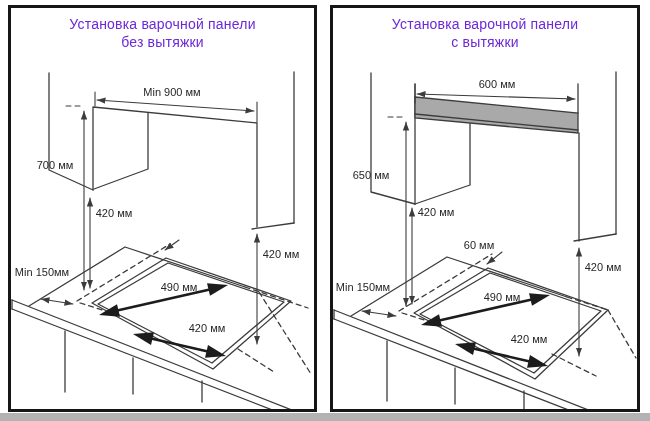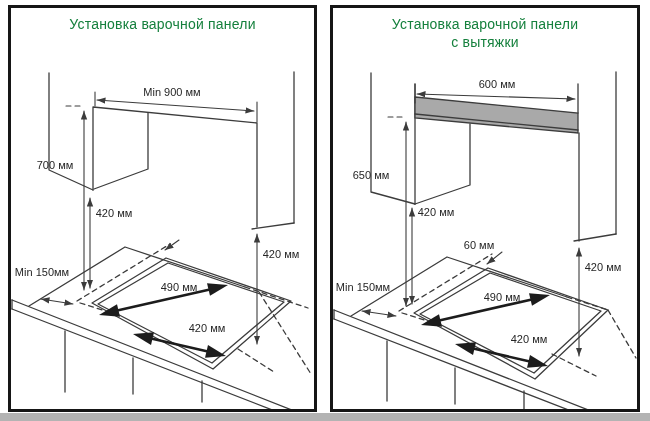--- a/index.html
+++ b/index.html
@@ -8,21 +8,21 @@
     font-family:"Liberation Sans",sans-serif;
   }
   .panel{
     position:absolute;top:5px;height:401px;background:#ffffff;
     border:3px solid #161616;box-sizing:content-box;
   }
   .panel-left{left:8px;width:303px;}
   .panel-right{left:330px;width:304px;}
   .panel-title{
     position:absolute;top:7px;left:0;right:0;z-index:2;
-    text-align:center;font-size:14px;line-height:18px;color:#15803d;
+    text-align:center;font-size:14px;line-height:18px;color:#6d28d9;
     letter-spacing:.2px;
   }
   .diagram{position:absolute;left:0;top:0;z-index:1;}
   .st{stroke:#3c3c3c;stroke-width:1.3;fill:none;stroke-linecap:round;stroke-linejoin:round;}
   .dim{stroke:#3c3c3c;stroke-width:1.1;fill:none;stroke-linecap:round;}
   .dash{stroke-dasharray:5 4;}
   .hood{fill:#a9a9a9;stroke:#3c3c3c;stroke-width:1.3;}
   .lbl{font-size:11px;fill:#262626;text-anchor:middle;}
   .fat{fill:#1c1c1c;stroke:none;}
   .fatline{stroke:#1c1c1c;stroke-width:2.6;fill:none;}
@@ -31,20 +31,21 @@
   }
 </style>
 </head>
 <body>
 
 <div class="stage">
 
   <div class="panel panel-left">
     <div class="panel-title">
       <div>Установка варочной панели</div>
+      <div>без вытяжки</div>
     </div>
     <svg class="diagram" width="303" height="401" viewBox="11 8 303 401" xmlns="http://www.w3.org/2000/svg">
       <defs>
         <marker id="aL" markerWidth="10" markerHeight="8" refX="8.5" refY="3.5" orient="auto-start-reverse" markerUnits="userSpaceOnUse">
           <path d="M0,0.3 L8.5,3.5 L0,6.7 Z" fill="#3c3c3c"></path>
         </marker>
       </defs>
 
       <g class="st">
         <path d="M49,73 V170 L93,190"></path>

